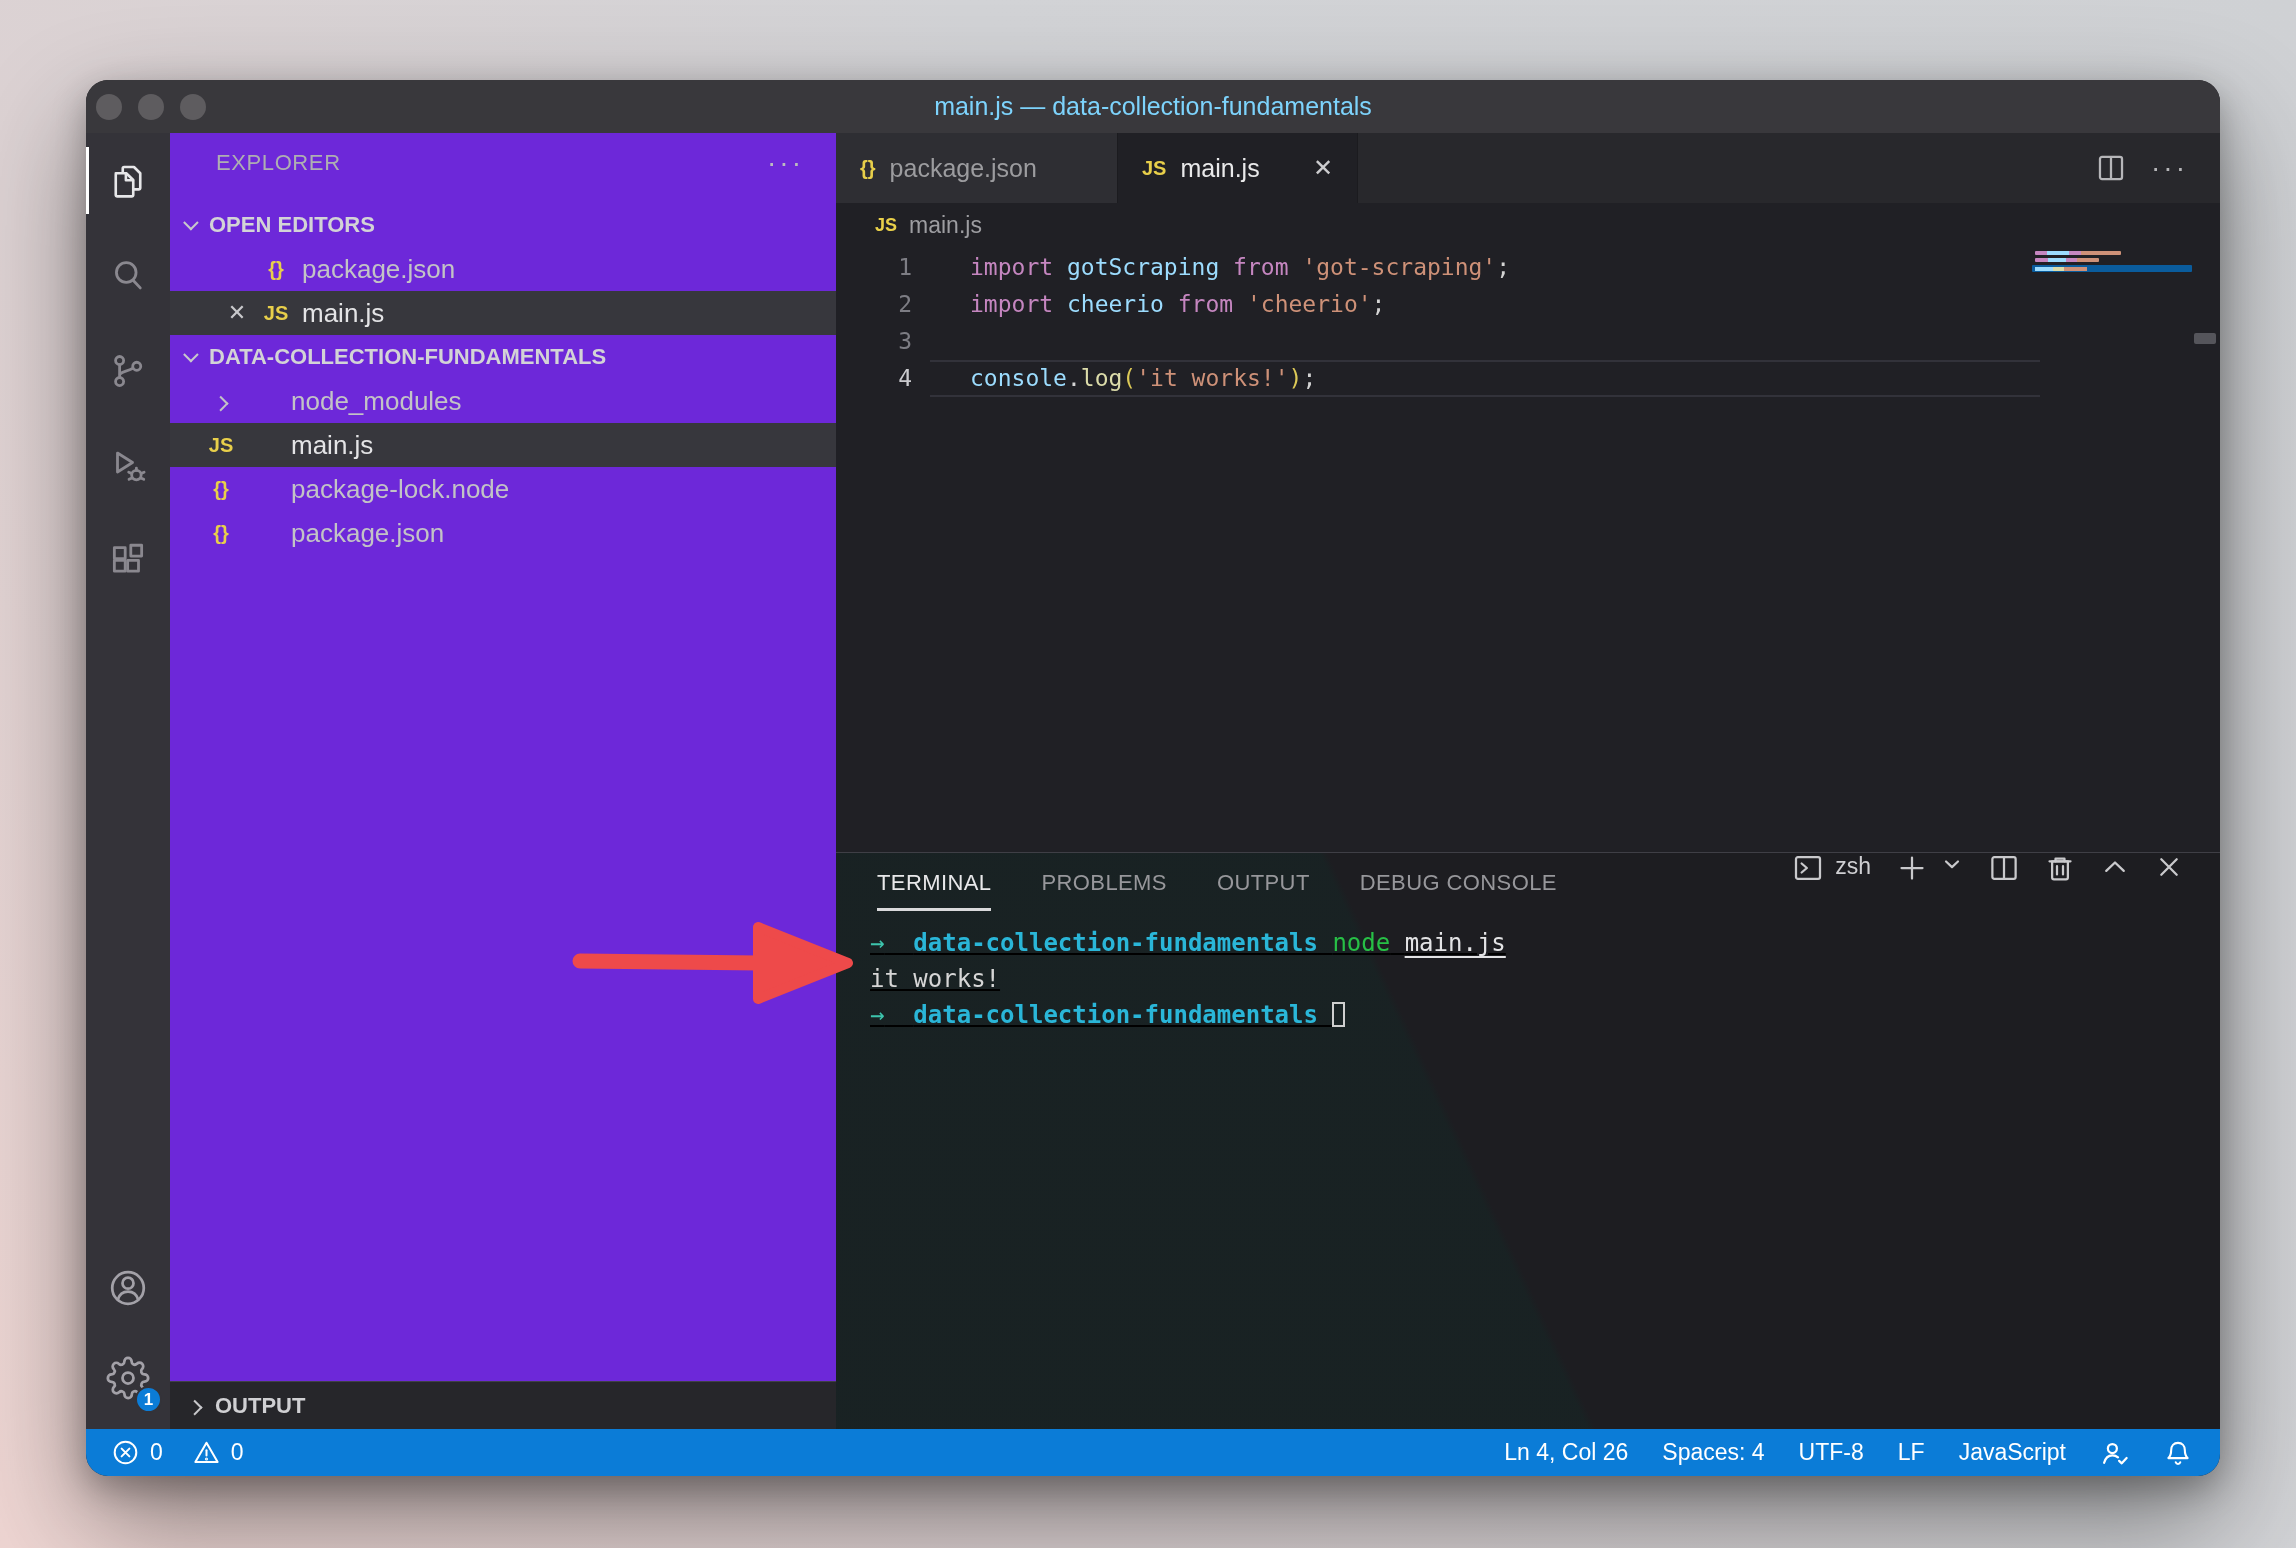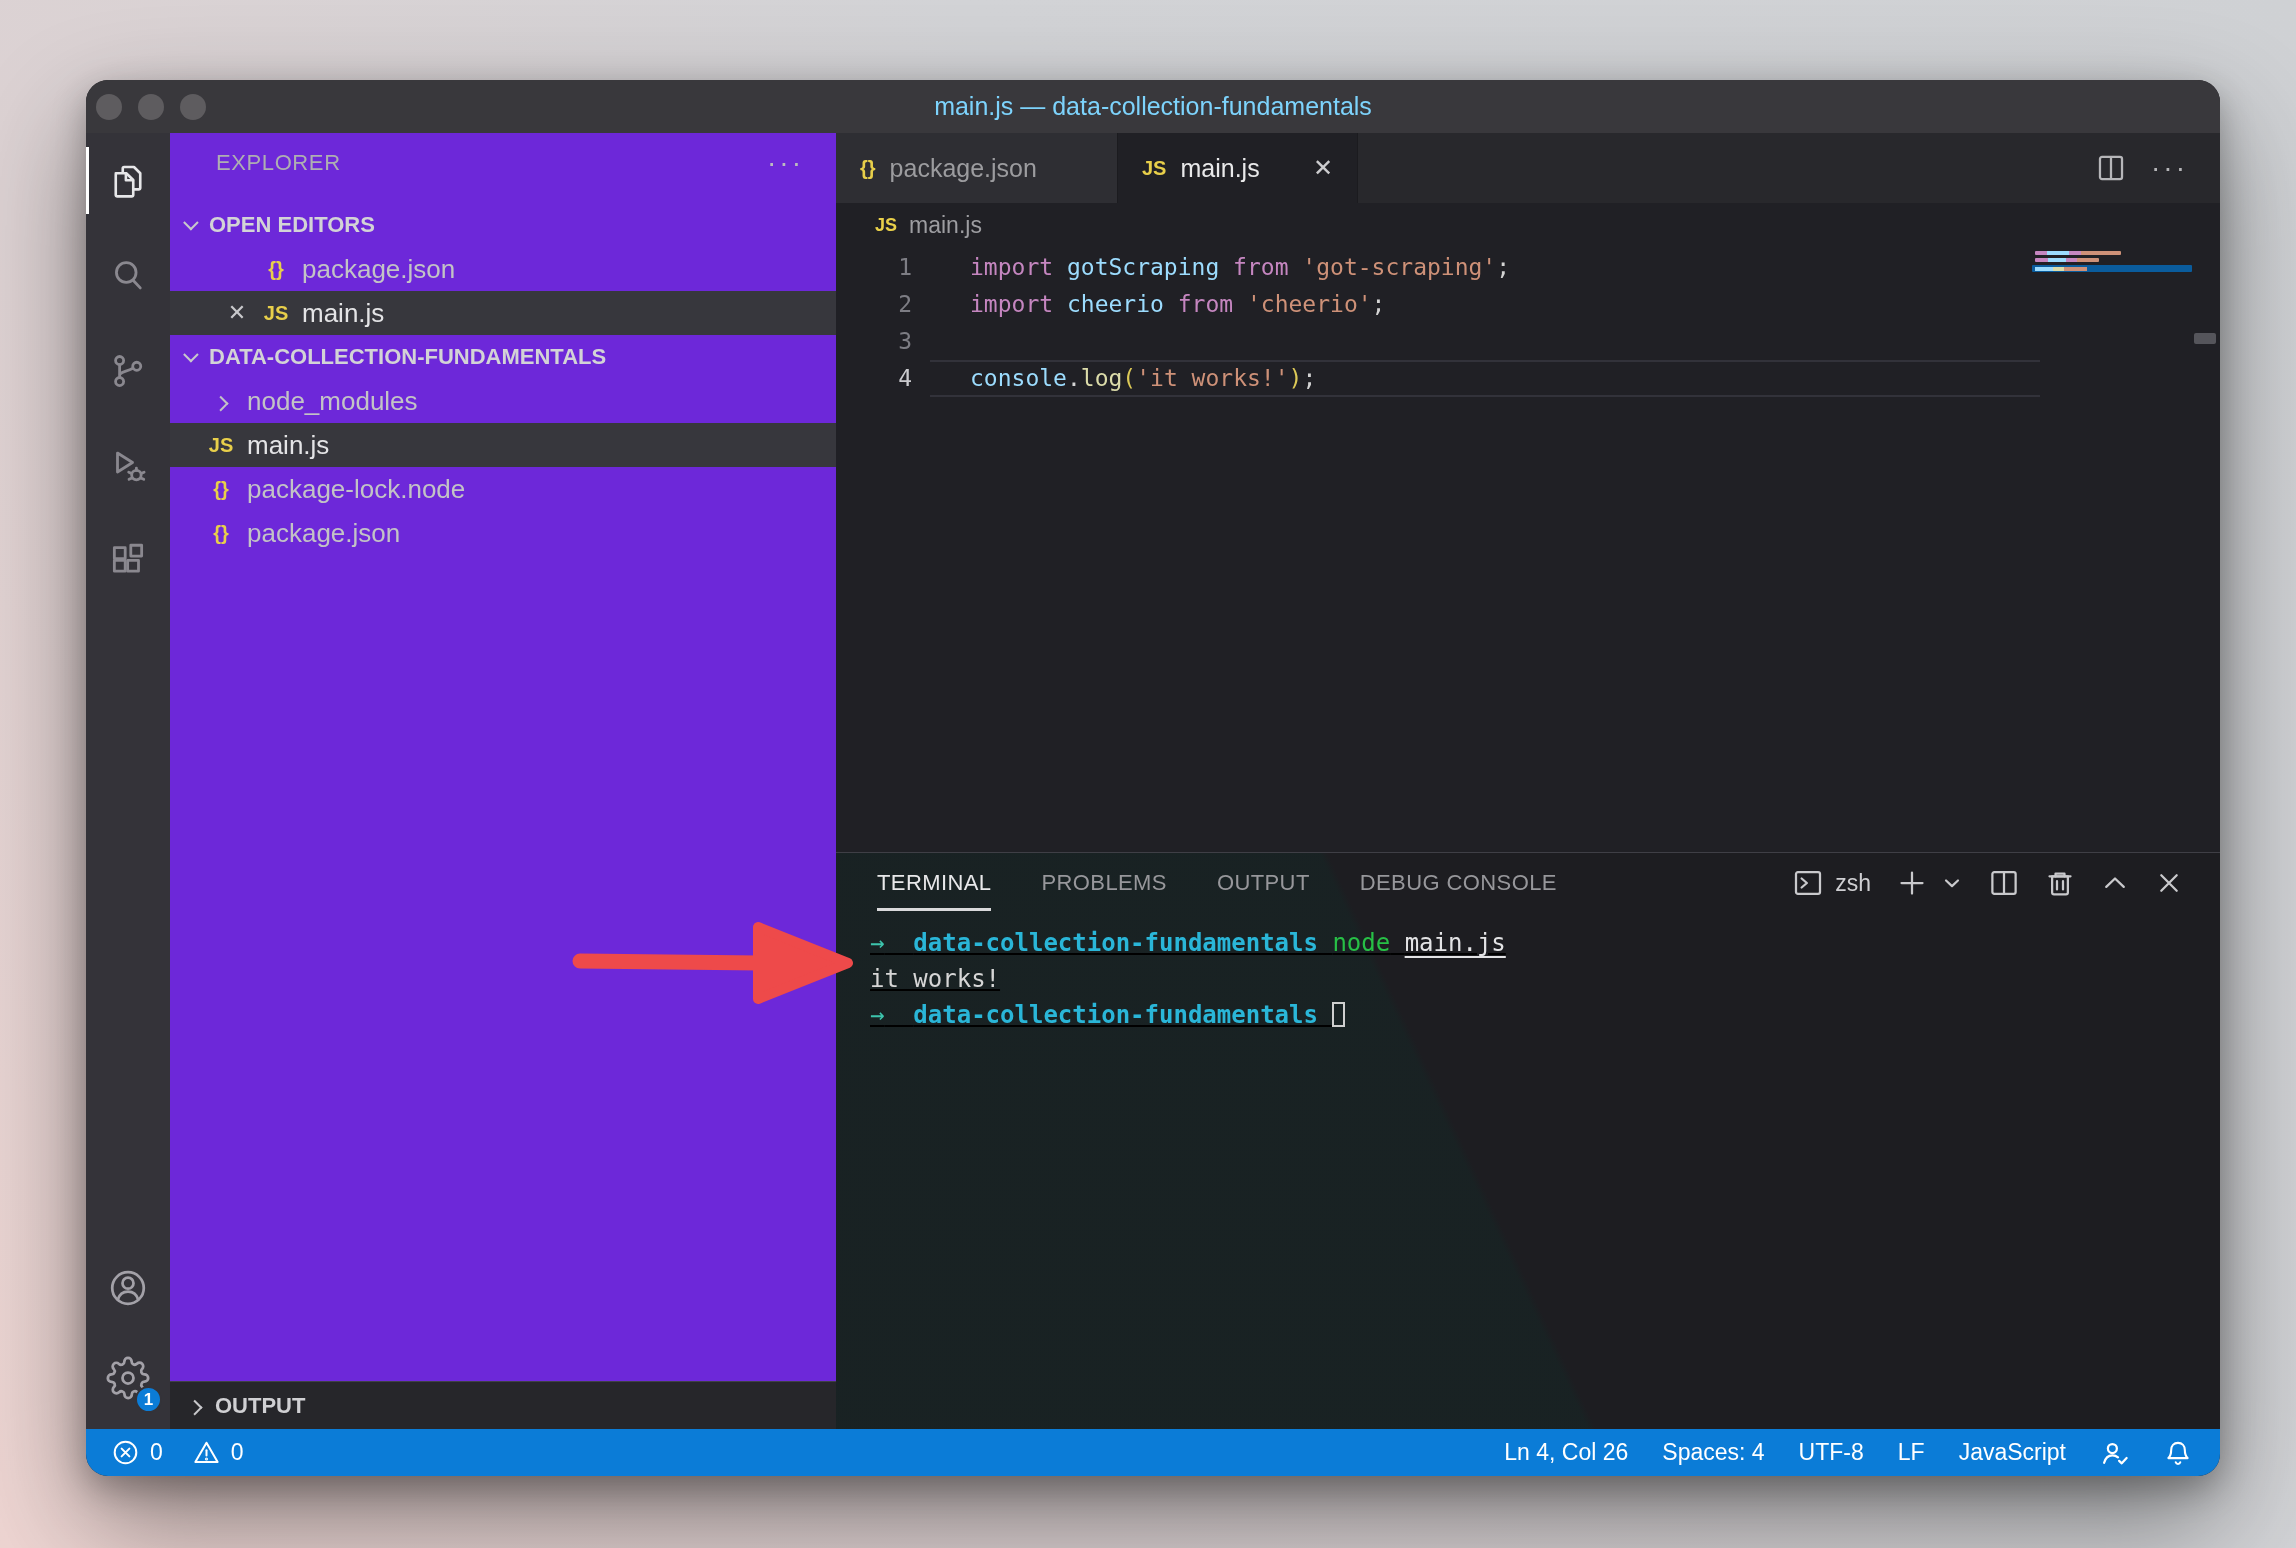--- a/index.html
+++ b/index.html
@@ -39,21 +39,21 @@
   .sb-more { margin-left:auto; font-size:28px; letter-spacing:3px; color:#bcbcbf; line-height:20px; }
   .sb-section { height:44px; display:flex; align-items:center; padding-left:8px; font-weight:700; font-size:22px; color:#d3d3d6; }
   .sb-section.first { margin-top:10px; }
   .chevbox { width:22px; flex:none; display:flex; justify-content:center; margin-right:9px; color:#c8c8cb; }
   .chev { display:inline-block; width:11px; height:11px; border-right:2.2px solid currentColor; border-bottom:2.2px solid currentColor; }
   .chev.down { transform:rotate(45deg) translate(-1px,-3px); }
   .chev.right { transform:rotate(-45deg) translate(-2px,1px); }
   .sb-row { height:44px; display:flex; align-items:center; font-size:26px; color:#c3c3c6; }
   .sb-row.selected { background:#37373d; color:#e4e4e6; }
   .sb-row.oe { padding-left:55px; }
-  .sb-row.tree { padding-left:38px; }
+  .sb-row.tree { padding-left:38px;gap:44px; }
   .closebox { width:24px; flex:none; text-align:center; font-size:22px; color:#c9c9cc; margin-right:14px; }
   .closebox.empty { visibility:hidden; }
   .fbadge { width:26px; flex:none; text-align:center; font-weight:700; color:#e8cf4a; font-size:20px; margin-right:13px; }
   .treechev { width:26px; flex:none; display:flex; justify-content:center; margin-right:13px; color:#c3c3c6; }
   .outline { position:absolute; left:0; right:0; bottom:0; height:48px; border-top:1px solid #404046;
     display:flex; align-items:center; padding-left:14px; font-weight:700; font-size:22px; color:#d0d0d3; background:#26262a; }
   
   .editorcol { flex:1; display:flex; flex-direction:column; min-width:0; }
   .tabbar { flex:0 0 70px; background:#28282c; display:flex; align-items:stretch; }
   .tab { display:flex; align-items:center; padding:0 24px; gap:14px; font-size:25px; border-right:1px solid #1b1b1f; }
@@ -82,21 +82,21 @@
   .mm-cur::before { content:""; position:absolute; left:3px; top:1.5px; width:52px; height:4px;
     background:linear-gradient(90deg,#9cdcfe 0 35%,#dcdcaa 35% 55%,#ce9178 55% 100%); }
   .ruler-mark { position:absolute; right:4px; top:86px; width:22px; height:11px; background:#55555b; border-radius:2px; }
   
   .panel { flex:0 0 577px; background:#1d1d21; border-top:1px solid #3f3f46; position:relative; overflow:hidden; }
   .panel::after { content:""; position:absolute; inset:0; pointer-events:none;
     background:linear-gradient(245deg, rgba(0,0,0,0) 54%, rgba(16,44,40,.32) 54.5%); }
   .panel-tabs { height:60px; display:flex; align-items:center; gap:50px; padding-left:41px; position:relative; z-index:2;text-align:right; }
   .ptab { font-size:22px; letter-spacing:.4px; color:#97979b; padding-bottom:0; }
   .ptab.active { color:#e8e8ea; border-bottom:3px solid #d9d9db; padding-bottom:12px; margin-bottom:-15px; }
-  .panel-actions { position:absolute; top:0; right:37px; height:60px; display:flex; align-items:center; gap:26px; color:#c9c9cc; z-index:2; }
+  .panel-actions { position:absolute; top:0; right:37px; height:60px; display:flex; gap:26px; color:#c9c9cc; z-index:2; }
   .shell-label { font-size:23px; color:#cfcfd2; margin-left:-14px; }
   .term-content { margin-top:12px; position:relative; z-index:2; font-family:"DejaVu Sans Mono", monospace; font-size:24px; }
   .term-line { height:36px; line-height:36px; padding-left:34px; white-space:pre;text-decoration:underline; }
   .tk.arr{color:#3dc4ad} .tk.dir{color:#2ab6d8;font-weight:700} .tk.cmd{color:#27c046}
   .tk.file{color:#e3e3e5;text-decoration:underline;text-underline-offset:5px} .tk.out{color:#d6d6d6}
   .tk.cursor{display:inline-block;width:13px;height:25px;border:2px solid #cfcfcf;vertical-align:-4px;}
   
   .statusbar { flex:0 0 47px; background:#0b7cd7; color:#ffffff; display:flex; align-items:center;
     padding:0 28px 0 26px; font-size:23px; }
   .sb-left { display:flex; align-items:center; gap:11px; }

